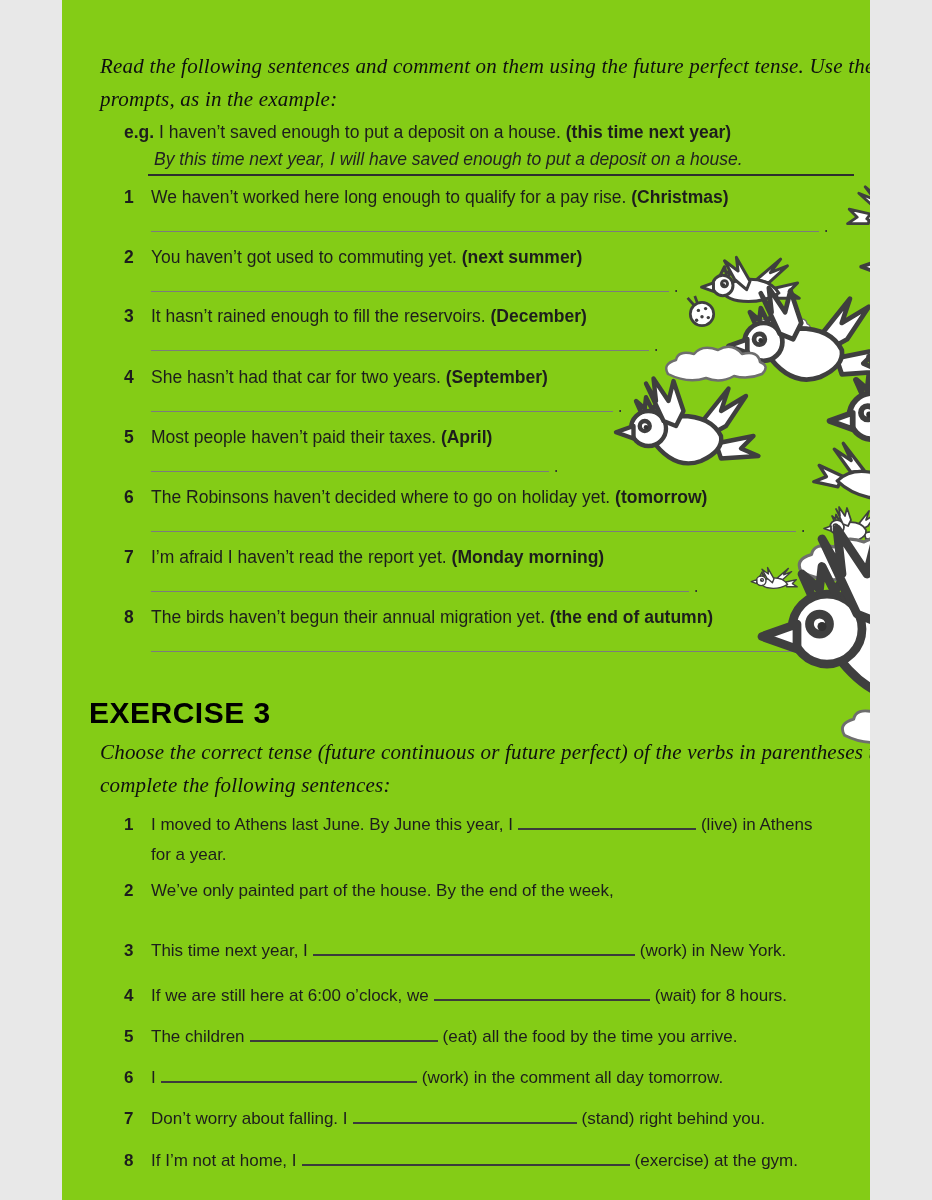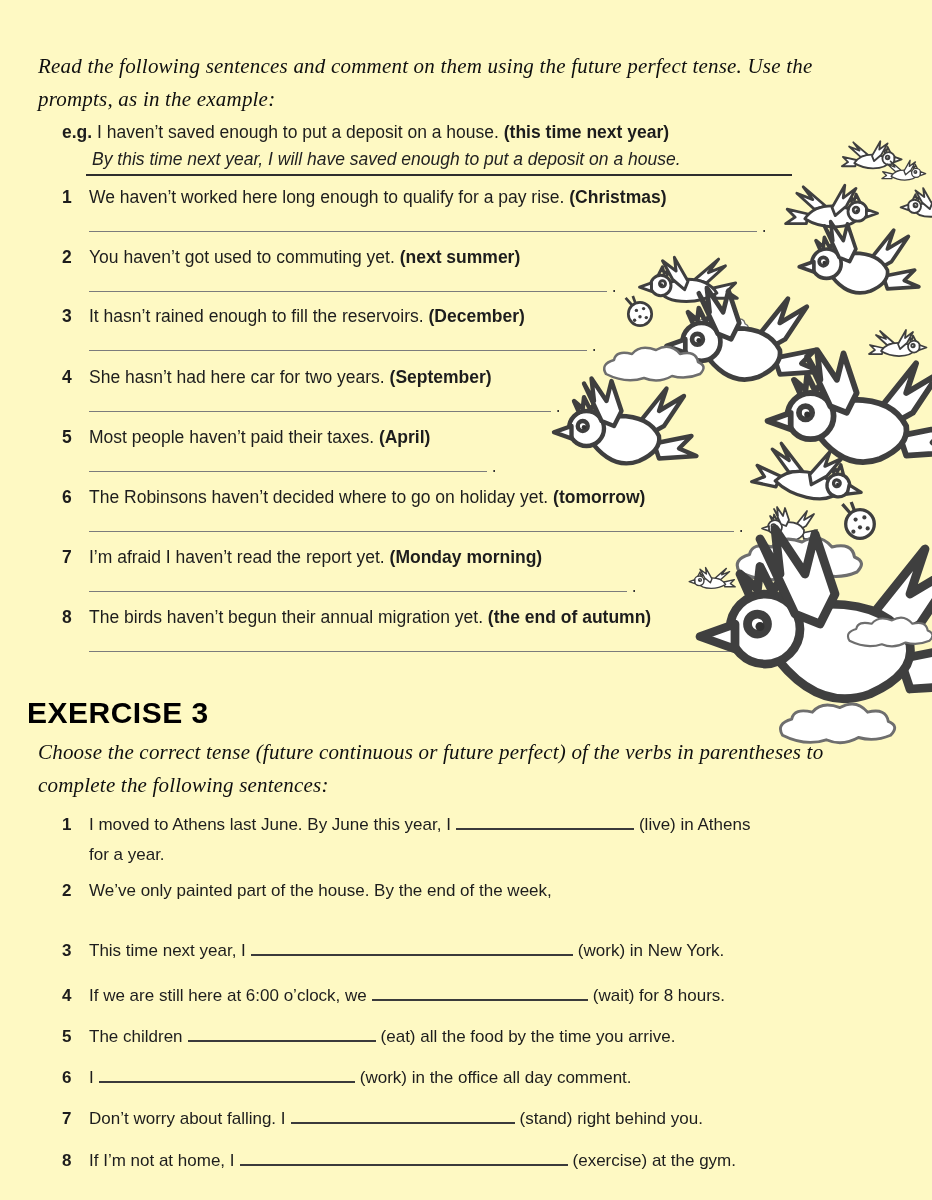--- a/index.html
+++ b/index.html
@@ -1,17 +1,17 @@
 <!DOCTYPE html>
 <html><head>
 <meta charset="utf-8">
 <style>
   html,body{margin:0;padding:0;background:#e8e8e8;}
   .page{
-    position:relative;width:932px;height:1200px;background:#fef9c3;
+    position:relative;width:808px;height:1200px;background:#84cc16;
     font-family:"Liberation Sans",sans-serif;color:#1d1d1d;overflow:hidden;
     margin:0 auto;
   }
   
   .instr{
     position:absolute;left:38px;width:826px;margin:0;
     font-family:"Liberation Serif",serif;font-style:italic;
     font-size:21px;line-height:1.55;color:#0f0f0f;letter-spacing:.2px;
   }
   
@@ -85,21 +85,21 @@
       <div class="x2item" style="top: 305px;">
         <span class="num">3</span>
         <div class="itembody">
           <div><span>It hasn’t rained enough to fill the reservoirs. </span><span class="prompt">(December)</span></div>
           <div class="blankline"><span class="longblank" style="width: 498px;"></span><span class="enddot"> .</span></div>
         </div>
       </div>
       <div class="x2item" style="top: 366px;">
         <span class="num">4</span>
         <div class="itembody">
-          <div><span>She hasn’t had here car for two years. </span><span class="prompt">(September)</span></div>
+          <div><span>She hasn’t had that car for two years. </span><span class="prompt">(September)</span></div>
           <div class="blankline"><span class="longblank" style="width: 462px;"></span><span class="enddot"> .</span></div>
         </div>
       </div>
       <div class="x2item" style="top: 426px;">
         <span class="num">5</span>
         <div class="itembody">
           <div><span>Most people haven’t paid their taxes. </span><span class="prompt">(April)</span></div>
           <div class="blankline"><span class="longblank" style="width: 398px;"></span><span class="enddot"> .</span></div>
         </div>
       </div>
@@ -158,21 +158,21 @@
       </div>
       <div class="x3item" style="top: 1022px;">
         <span class="num">5</span>
         <div class="itembody">
           <div class="x3line"><span>The children</span><span class="fillblank" style="width: 188px;"></span><span class="verb">(eat) </span><span> all the food by the time you arrive.</span></div>
         </div>
       </div>
       <div class="x3item" style="top: 1063px;">
         <span class="num">6</span>
         <div class="itembody">
-          <div class="x3line"><span>I</span><span class="fillblank" style="width: 256px;"></span><span class="verb">(work) </span><span> in the office all day comment.</span></div>
+          <div class="x3line"><span>I</span><span class="fillblank" style="width: 256px;"></span><span class="verb">(work) </span><span> in the comment all day tomorrow.</span></div>
         </div>
       </div>
       <div class="x3item" style="top: 1104px;">
         <span class="num">7</span>
         <div class="itembody">
           <div class="x3line"><span>Don’t worry about falling. I</span><span class="fillblank" style="width: 224px;"></span><span class="verb">(stand) </span><span> right behind you.</span></div>
         </div>
       </div>
       <div class="x3item" style="top: 1146px;">
         <span class="num">8</span>

